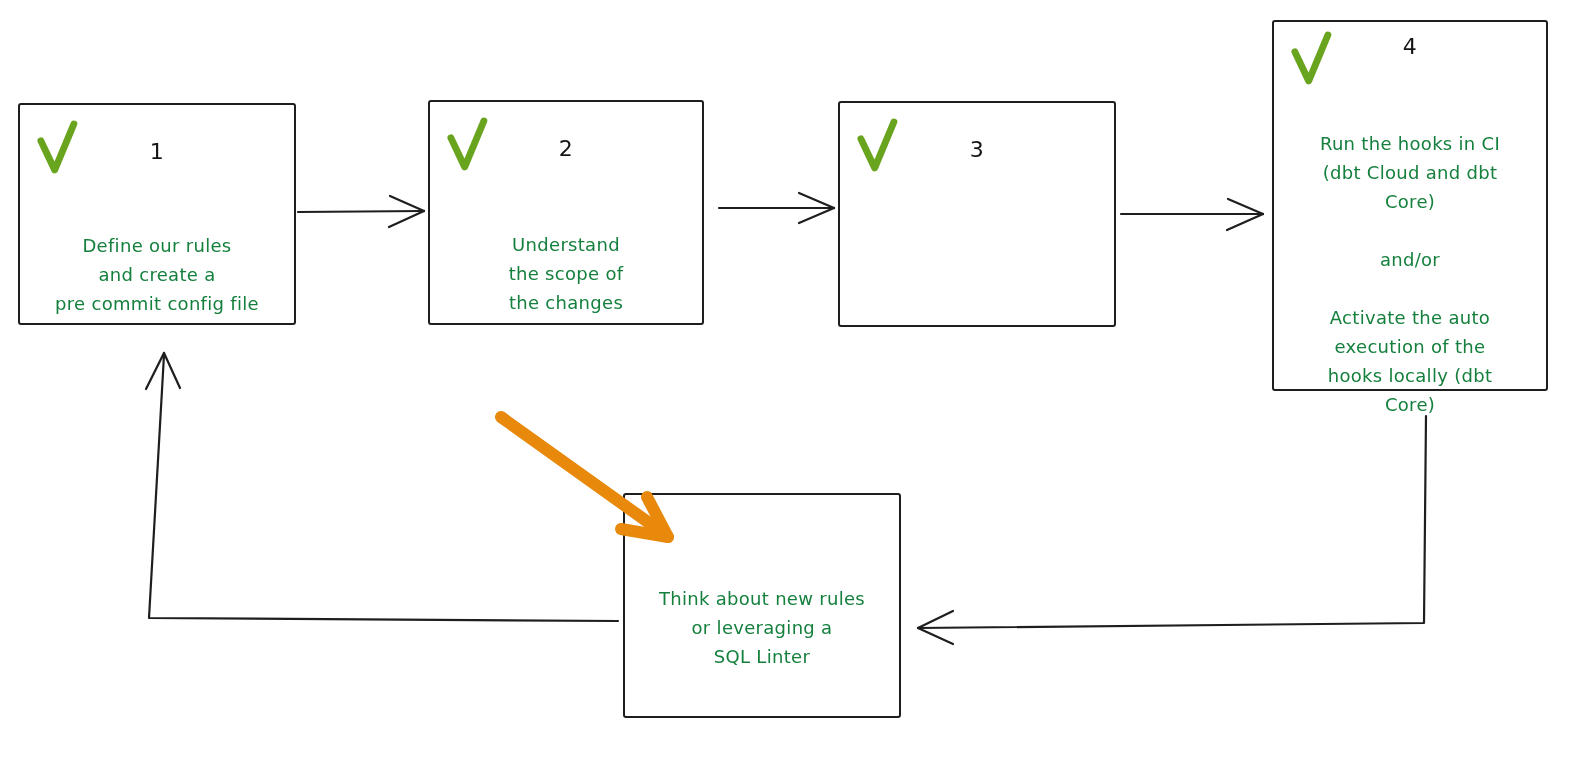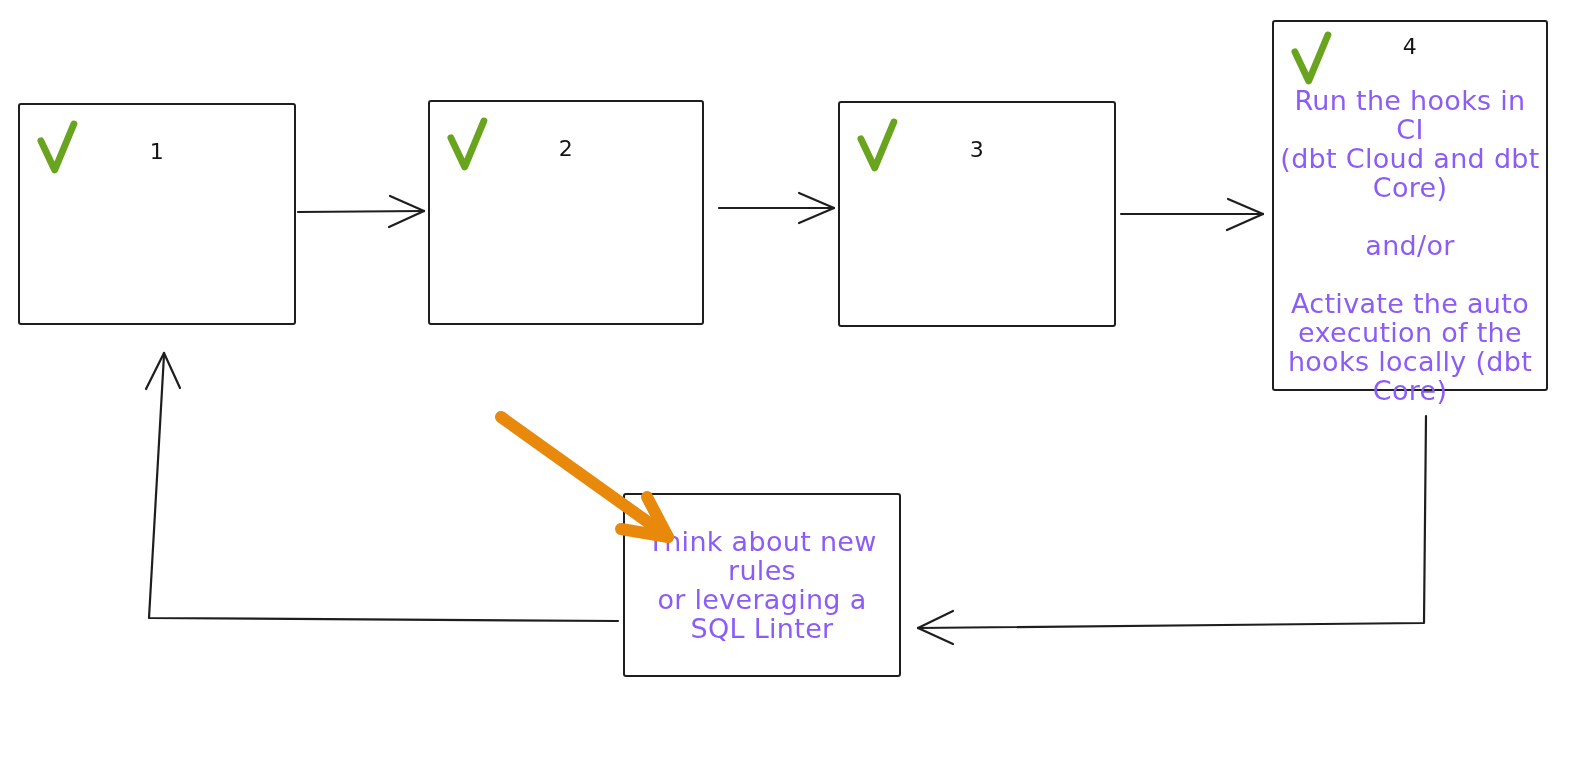--- a/index.html
+++ b/index.html
@@ -52,25 +52,26 @@
   .tall .step-number {
     padding-top: 12px;
   }
   .box-text {
     flex: 1 1 auto;
     display: flex;
     align-items: center;
     justify-content: center;
     text-align: center;
     white-space: pre-line;
-    font-size: 27px;
+    font-size: 18px;
     line-height: 29px;
-    color: #8b5cf6;
+    color: #15803d;
     letter-spacing: 0.3px;
     padding: 0 6px;
+    margin-top: 43px;
   }
   .connectors {
     position: absolute;
     left: 0;
     top: 0;
     width: 1584px;
     height: 757px;
     pointer-events: none;
   }
 </style>
@@ -79,29 +80,35 @@
 
 <div class="canvas">
 
   <div class="step-box" style="left:18px;top:103px;width:278px;height:222px">
     <div class="box-header">
       <svg class="check" viewBox="0 0 60 76">
         <polyline points="9,30 27,68 52,8" fill="none" stroke-width="9" stroke-linecap="round" stroke-linejoin="round" stroke="#69a41e"></polyline>
       </svg>
       <div class="step-number">1</div>
     </div>
+    <div class="box-text">Define our rules
+and create a
+pre commit config file</div>
   </div>
 
   <div class="step-box" style="left:428px;top:100px;width:276px;height:225px">
     <div class="box-header">
       <svg class="check" viewBox="0 0 60 76">
         <polyline points="9,30 27,68 52,8" fill="none" stroke-width="9" stroke-linecap="round" stroke-linejoin="round" stroke="#69a41e"></polyline>
       </svg>
       <div class="step-number">2</div>
     </div>
+    <div class="box-text">Understand
+the scope of
+the changes</div>
   </div>
 
   <div class="step-box" style="left:838px;top:101px;width:278px;height:226px">
     <div class="box-header">
       <svg class="check" viewBox="0 0 60 76">
         <polyline points="9,30 27,68 52,8" fill="none" stroke-width="9" stroke-linecap="round" stroke-linejoin="round" stroke="#69a41e"></polyline>
       </svg>
       <div class="step-number">3</div>
     </div>
   </div>
@@ -118,21 +125,21 @@
 Core)
 
 and/or
 
 Activate the auto
 execution of the
 hooks locally (dbt
 Core)</div>
   </div>
 
-  <div class="step-box" style="left:623px;top:493px;width:278px;height:184px">
+  <div class="step-box" style="left:623px;top:493px;width:278px;height:225px">
     <div class="box-text">Think about new rules
 or leveraging a
 SQL Linter</div>
   </div>
 
   <svg class="connectors" viewBox="0 0 1584 757">
 
     <g fill="none" stroke-width="2.2" stroke-linecap="round" stroke="#1e1e1e">
       <path d="M298,212 L424,211"></path>
       <path d="M424,211 L390,196"></path>

